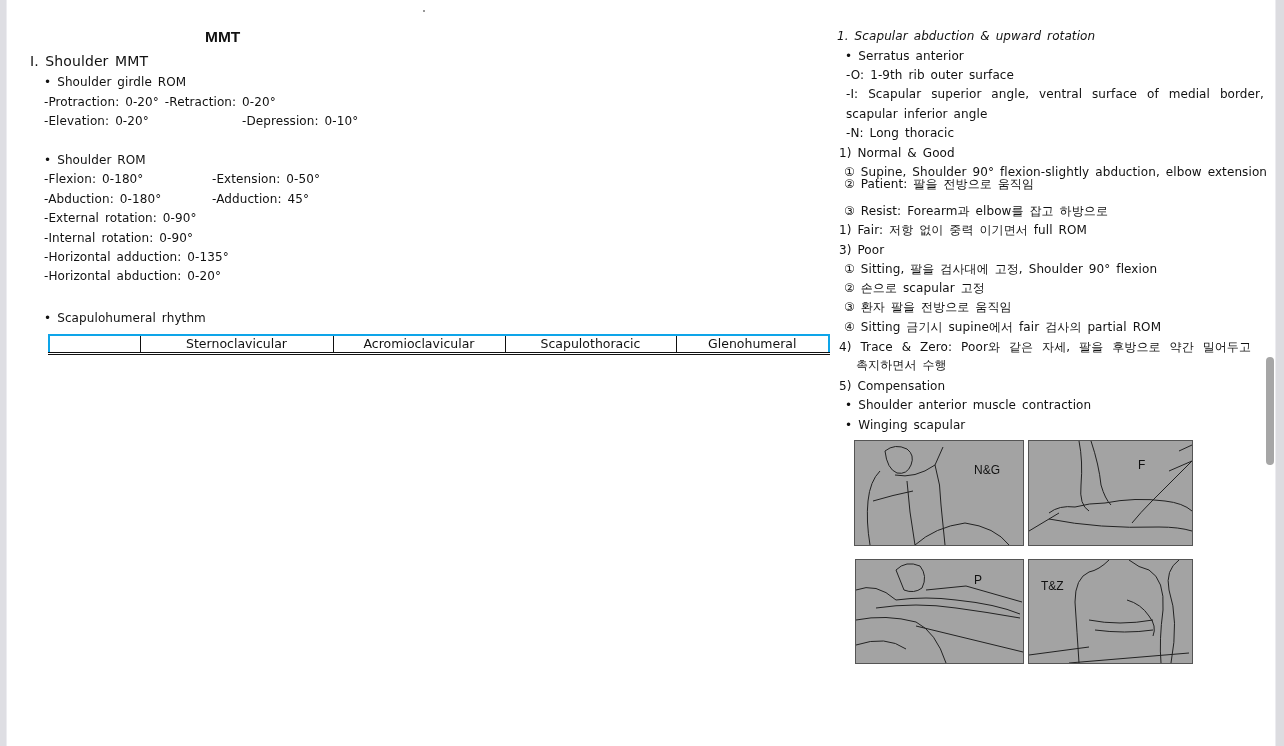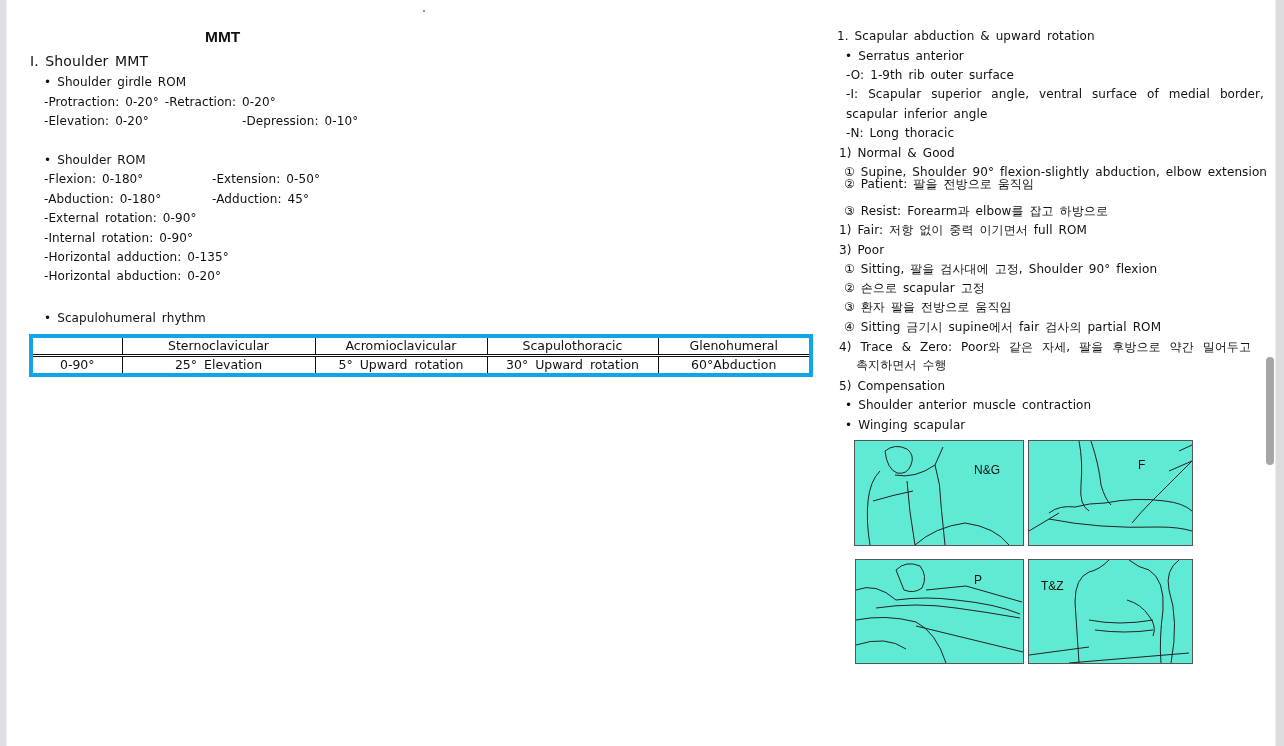--- a/index.html
+++ b/index.html
@@ -13,31 +13,31 @@
   .edge-right { position:absolute; right:0; top:0; width:8px; height:746px; background:#dcdce0; border-left:1px solid #ececf0; }
   .scroll-thumb { position:absolute; left:1266px; top:357px; width:8px; height:108px; background:#a6a6a6; border-radius:4px; }
   .speck { position:absolute; left:423px; top:10px; width:2px; height:2px; background:#999; }
 
   .t { position:absolute; white-space:nowrap; font-size:12px; line-height:16px; letter-spacing:0.1px; word-spacing:2px; }
   .title { position:absolute; left:205px; top:28px; font-family:"Liberation Sans", sans-serif; font-weight:bold; font-size:15.5px; }
   .h1 { font-size:14px; }
   .bullet::before { content:"\2022"; margin-right:6px; }
 
   table.rhythm {
-    position:absolute; left:29px; top:334px; width:780px;
-    border-collapse:collapse; border:4px solid #0ea5e9;
+    position:absolute; left:48px; top:334px; width:780px;
+    border-collapse:collapse; border:2px solid #0ea5e9;
     font-size:12.5px; table-layout:fixed;
   }
   table.rhythm td, table.rhythm th {
     border:1px solid #111; text-align:center; padding:0 2px;
     height:16px; line-height:16px; font-weight:normal; white-space:nowrap; word-spacing:3px;
   }
   table.rhythm thead tr th { border-bottom:3px double #111; }
   .fig {
-    position:absolute; border:1.5px solid #555; background:#5eead4; overflow:hidden;
+    position:absolute; border:1.5px solid #555; background:#a3a3a3; overflow:hidden;
   }
   .fig svg { position:absolute; left:0; top:0; }
   .fig-label { position:absolute; font-family:"Liberation Sans", sans-serif; font-size:12px; color:#111; }
 </style>
 </head>
 <body>
 
 <div class="edge-left"></div>
 <div class="edge-right"></div>
 <div class="scroll-thumb"></div>
@@ -74,31 +74,24 @@
   <thead>
     <tr>
       <th></th>
       <th>Sternoclavicular</th>
       <th>Acromioclavicular</th>
       <th>Scapulothoracic</th>
       <th>Glenohumeral</th>
     </tr>
   </thead>
   <tbody>
-    <tr>
-      <td>0-90°</td>
-      <td>25° Elevation</td>
-      <td>5° Upward  rotation</td>
-      <td>30° Upward  rotation</td>
-      <td>60°Abduction</td>
-    </tr>
   </tbody>
 </table>
 
-<div class="t" style="left:837px;top:28px;">1. Scapular abduction &amp; upward rotation</div>
+<div class="t" style="left:837px;top:28px;font-style:italic;">1. Scapular abduction &amp; upward rotation</div>
 <div class="t bullet" style="left:845px;top:48px;">Serratus anterior</div>
 <div class="t" style="left:846px;top:67px;">-O: 1-9th rib outer surface</div>
 <div class="t" style="left:846px;top:86px;word-spacing:6px;">-I: Scapular superior angle, ventral surface of medial border,</div>
 <div class="t" style="left:846px;top:106px;">scapular inferior angle</div>
 <div class="t" style="left:846px;top:125px;">-N: Long thoracic</div>
 
 <div class="t" style="left:839px;top:145px;">1) Normal &amp; Good</div>
 <div class="t" style="left:844px;top:164px;">① Supine, Shoulder 90° flexion-slightly abduction, elbow extension</div>
 <div class="t" style="left:844px;top:176px;">② Patient: 팔을 전방으로 움직임</div>
 <div class="t" style="left:844px;top:203px;">③ Resist: Forearm과 elbow를 잡고 하방으로</div>

